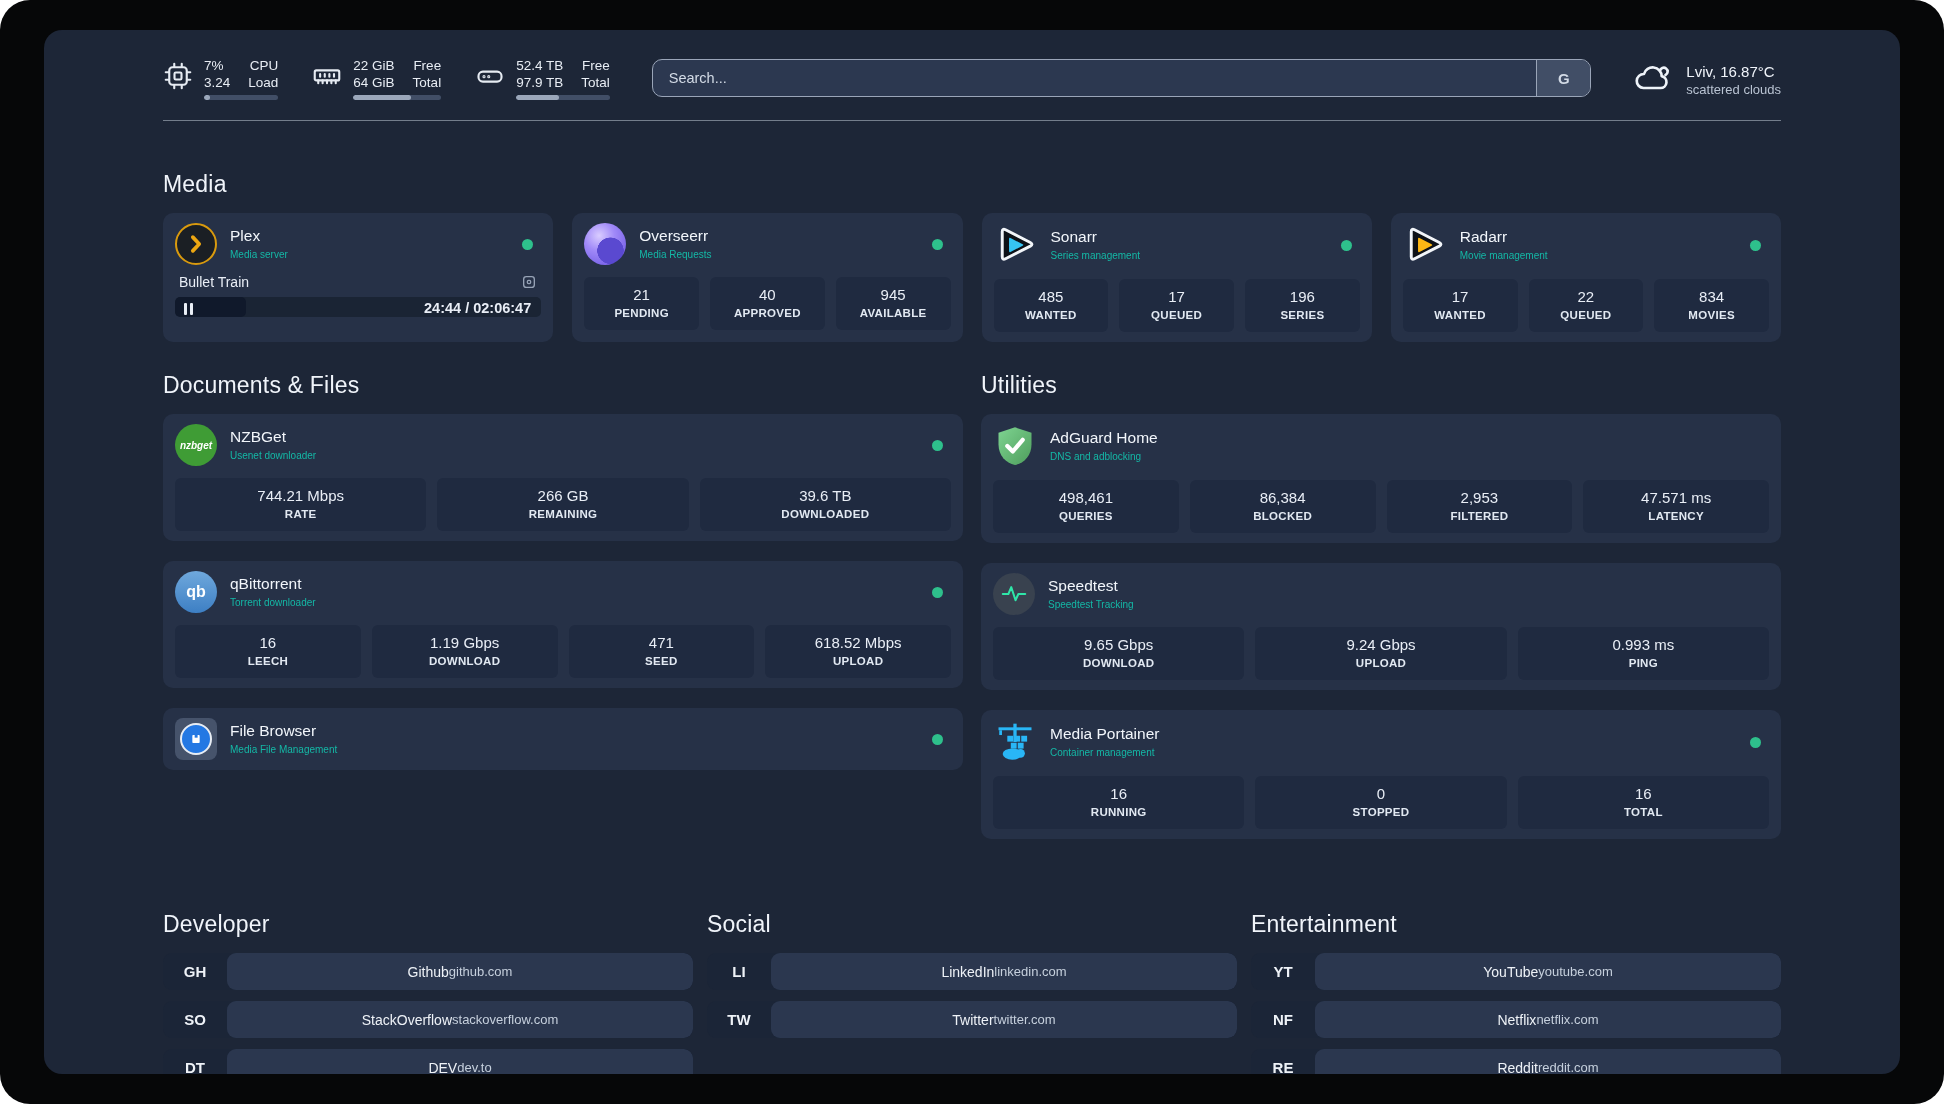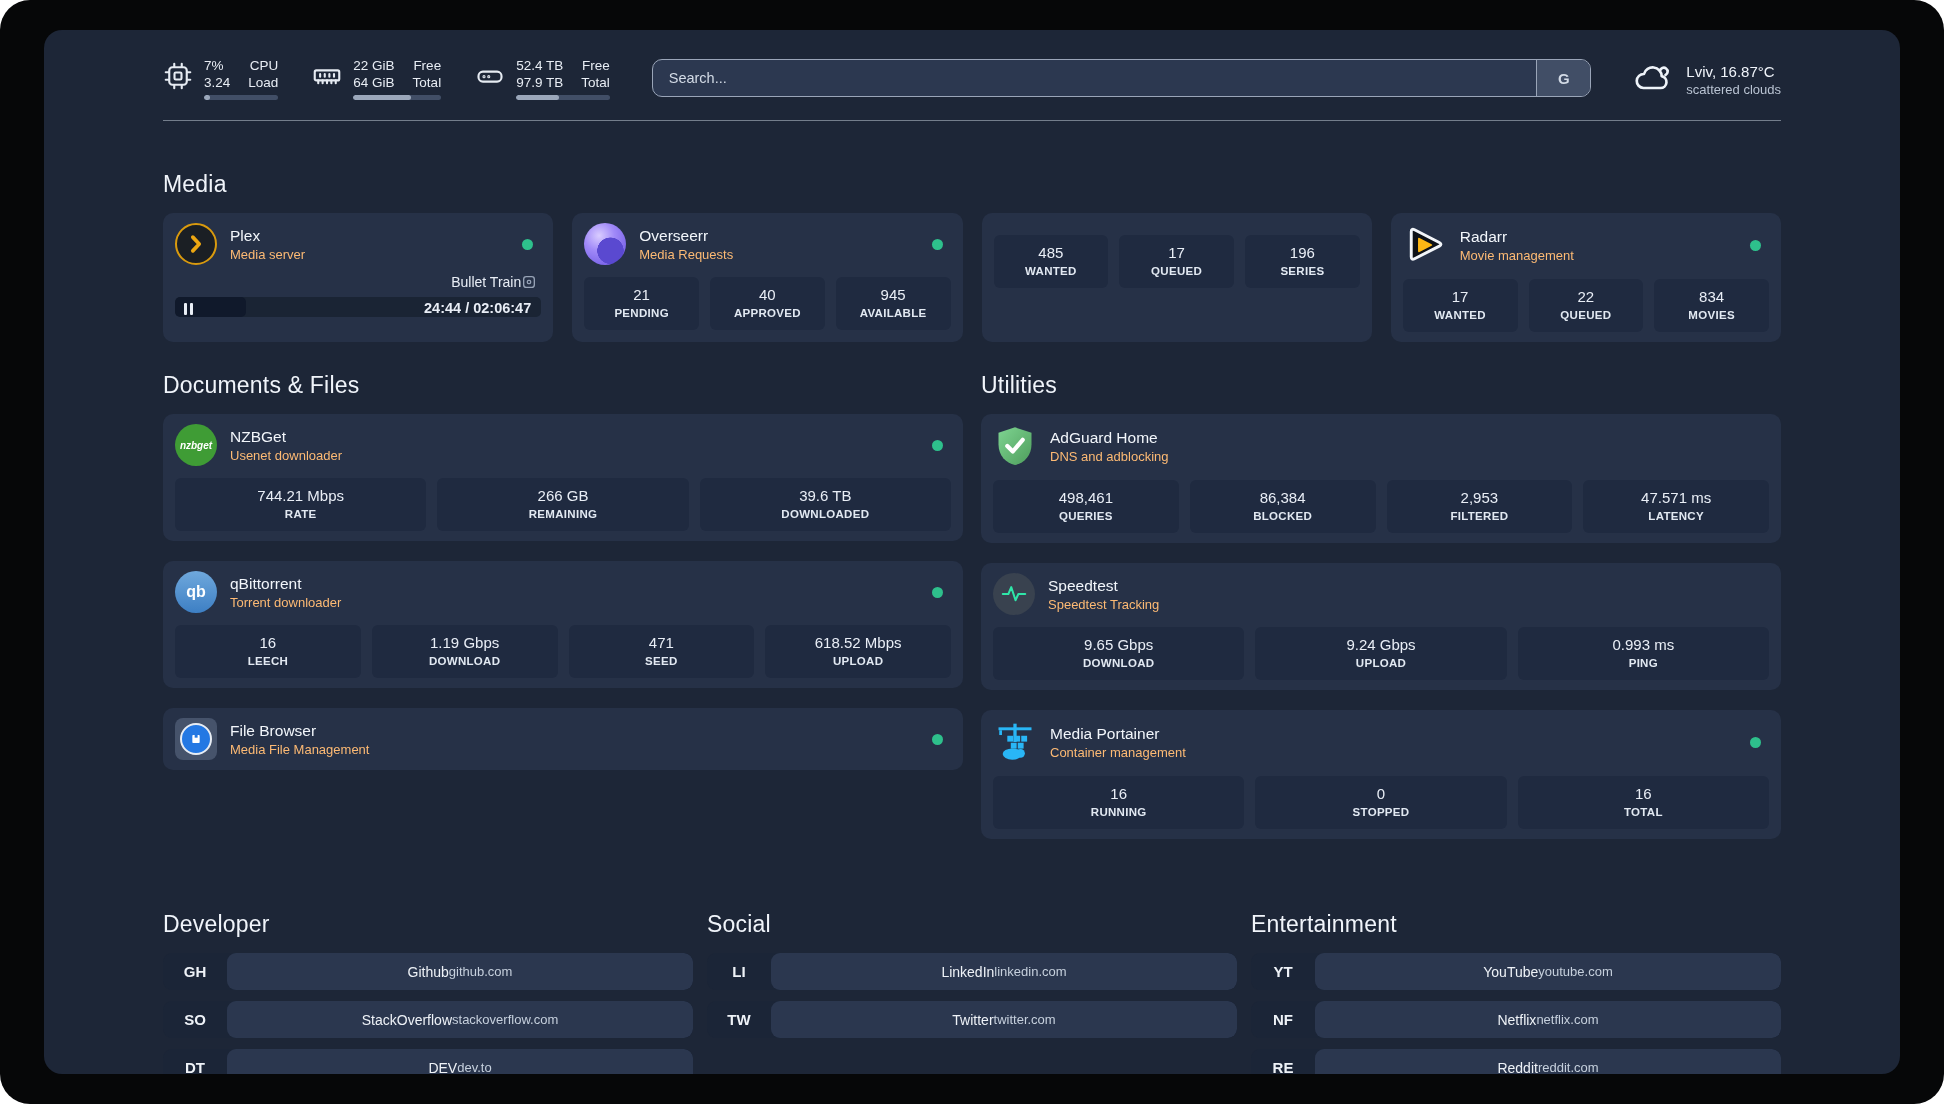--- a/index.html
+++ b/index.html
@@ -38,29 +38,29 @@
   .sec-media{margin-top:50px;}
   .grid4{display:grid;grid-template-columns:repeat(4,1fr);gap:19px;}
   .twocol{display:grid;grid-template-columns:1fr 1fr;gap:0 18px;margin-top:30px;}
   .stack>.card{margin-bottom:20px;}
 
   .card{background:#263147;border-radius:10px;padding:10px 12px;box-sizing:border-box;}
   .card-head{display:flex;align-items:center;gap:13px;}
   .svc-icon{width:42px;height:42px;flex:0 0 auto;position:relative;border-radius:50%;}
   .svc-titles{display:flex;flex-direction:column;}
   .svc-name{font-size:15.5px;color:#f2f6fb;line-height:20px;font-weight:500;}
-  .svc-desc{font-size:13px;color:#fdba74;line-height:17px;}
+  .svc-desc{font-size:10px;color:#14b8a6;line-height:17px;}
   .dot{width:11px;height:11px;border-radius:50%;background:#2ec08c;margin-left:auto;margin-right:8px;flex:0 0 auto;}
   .stats{display:flex;gap:11px;margin-top:12px;}
   .stat{flex:1;background:#1f2a40;border-radius:6px;text-align:center;padding:8px 4px 9px;}
   .stat .v{font-size:15px;color:#e9eef6;line-height:19px;}
   .stat .l{font-size:11.5px;font-weight:700;color:#e2e9f2;line-height:16px;margin-top:1px;letter-spacing:.3px;}
 
   
-  .np-title-row{display:flex;align-items:center;justify-content:flex-end;margin:9px 4px 0;}
+  .np-title-row{display:flex;align-items:center;justify-content:space-between;margin:9px 4px 0;}
   .np-title{font-size:14px;color:#e9eef6;}
   .np-bar{position:relative;margin-top:7px;height:20px;border-radius:5px;background:#1a2434;overflow:hidden;}
   .np-fill{position:absolute;left:0;top:0;bottom:0;background:#10192b;border-radius:5px;}
   .pause{position:absolute;left:9px;top:6px;display:flex;gap:3px;}
   .pause i{display:block;width:3px;height:12px;background:#e9eef6;border-radius:1px;}
   .np-time{position:absolute;right:10px;top:3px;font-size:14.5px;font-weight:700;color:#e9eef6;}
 
   
   .icon-plex{background:#1b1f24;border:2px solid #d99a0e;box-sizing:border-box;display:flex;align-items:center;justify-content:center;}
   .icon-overseerr{background:radial-gradient(circle at 63% 66%,#5a49d0 0 34%,transparent 35%),
@@ -233,20 +233,31 @@
                 <div class="l">APPROVED</div>
               </div>
           <div class="stat">
                 <div class="v">945</div>
                 <div class="l">AVAILABLE</div>
               </div>
         </div>
       </div>
 
       <div class="card">
+        <div class="card-head">
+          <svg class="tri-icon" viewBox="0 0 24 24">
+            <path d="M6.3 3.7 L19.8 10.6 Q21.6 11.6 19.8 12.6 L6.3 19.5 Q4.5 20.4 4.5 18.4 V4.8 Q4.5 2.8 6.3 3.7 Z" fill="#0d1117" stroke="#f2f5f9" stroke-width="1.6" stroke-linejoin="round"></path>
+            <path d="M9 8.2 L15.6 11.6 Q16.4 12 15.6 12.4 L9 15.8 Q8.2 16.2 8.2 15.3 V8.7 Q8.2 7.8 9 8.2 Z" fill="#36c3f1"></path>
+          </svg>
+          <div class="svc-titles">
+            <span class="svc-name">Sonarr</span>
+            <span class="svc-desc">Series management</span>
+          </div>
+          <span class="dot"></span>
+        </div>
         <div class="stats">
           <div class="stat">
                 <div class="v">485</div>
                 <div class="l">WANTED</div>
               </div>
           <div class="stat">
                 <div class="v">17</div>
                 <div class="l">QUEUED</div>
               </div>
           <div class="stat">

